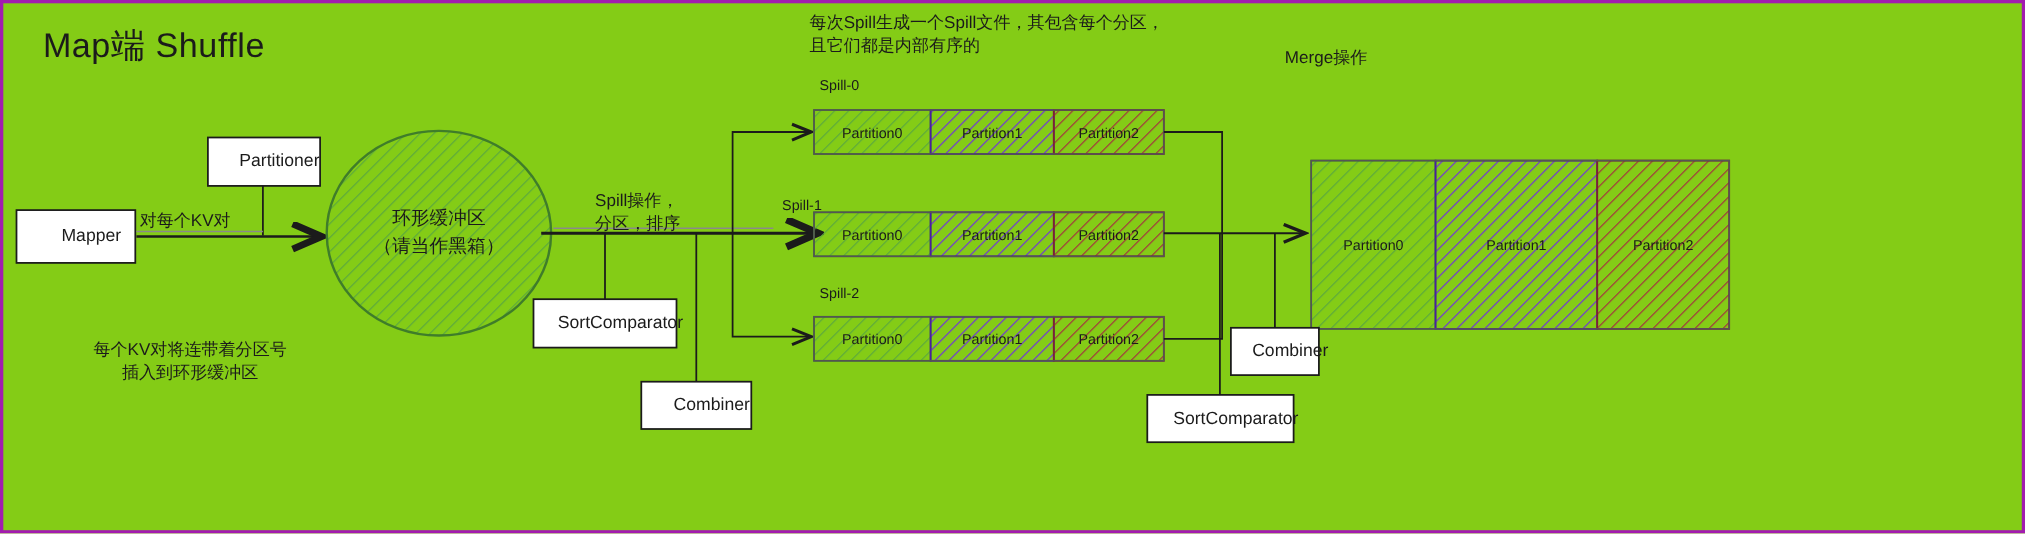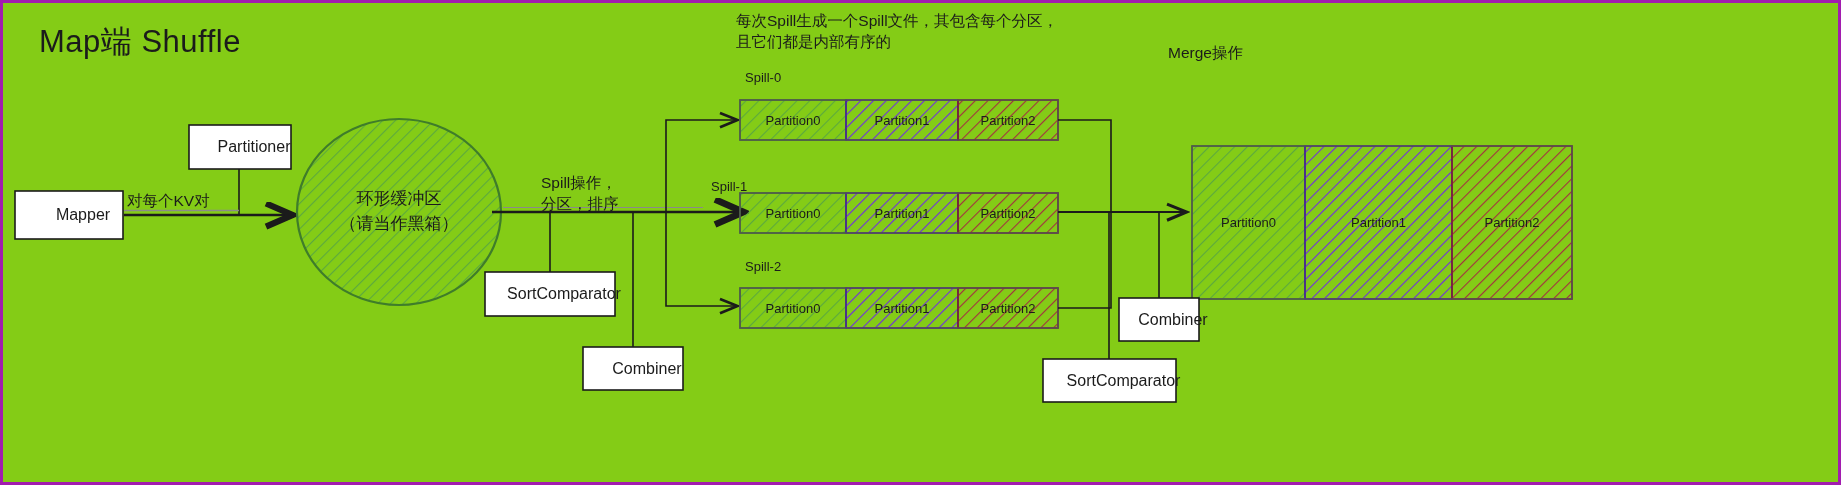--- a/index.html
+++ b/index.html
@@ -186,20 +186,22 @@
 
   <div class="boxlbl" style="left:186px; top:122px; width:102px; height:44px;">Partitioner</div>
 
   <div class="lbl edge-label" style="left:124px; top:188px;">对每个KV对</div>
 
   <div class="circlelbl" style="left:300px; top:178px; width:192px; height:62px;">
     <span>环形缓冲区</span>
     <span>（请当作黑箱）</span>
   </div>
 
+  <div class="lbl note" style="left:82px; top:306px; text-align:center;">每个KV对将连带着分区号
+插入到环形缓冲区</div>
 
   <div class="lbl edge-label" style="left:538px; top:158px;margin-top:12px;">Spill操作，
 分区，排序</div>
 
   <div class="boxlbl" style="left:482px; top:269px; width:130px; height:44px;">SortComparator</div>
 
   <div class="boxlbl" style="left:580px; top:344px; width:100px; height:43px;">Combiner</div>
 
   <div class="lbl note" style="left:733px; top:8px;">每次Spill生成一个Spill文件，其包含每个分区，
 且它们都是内部有序的</div>

